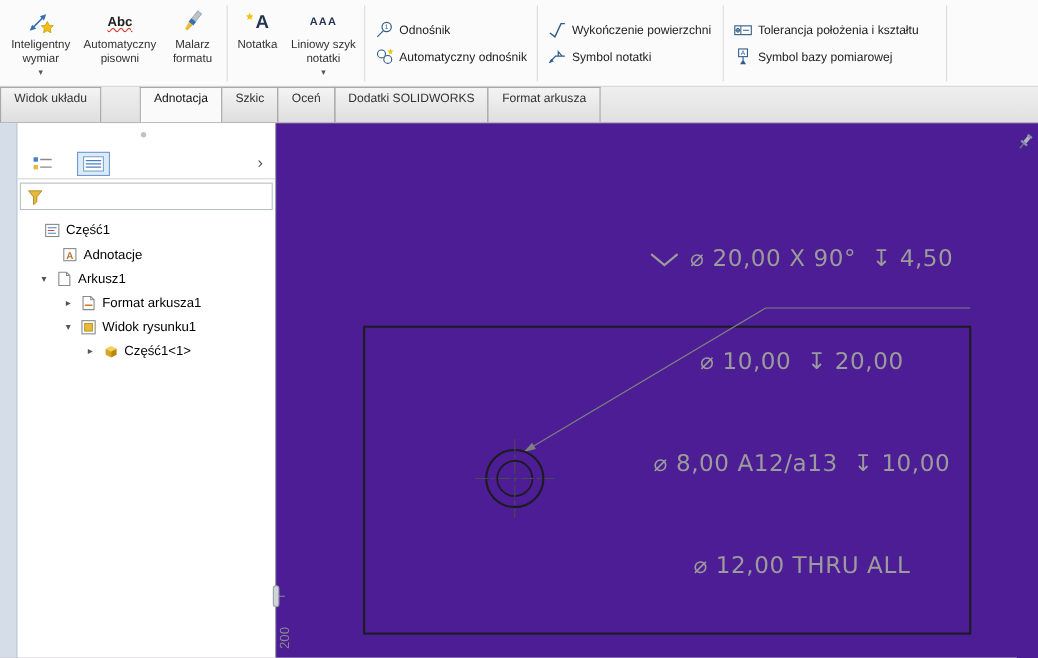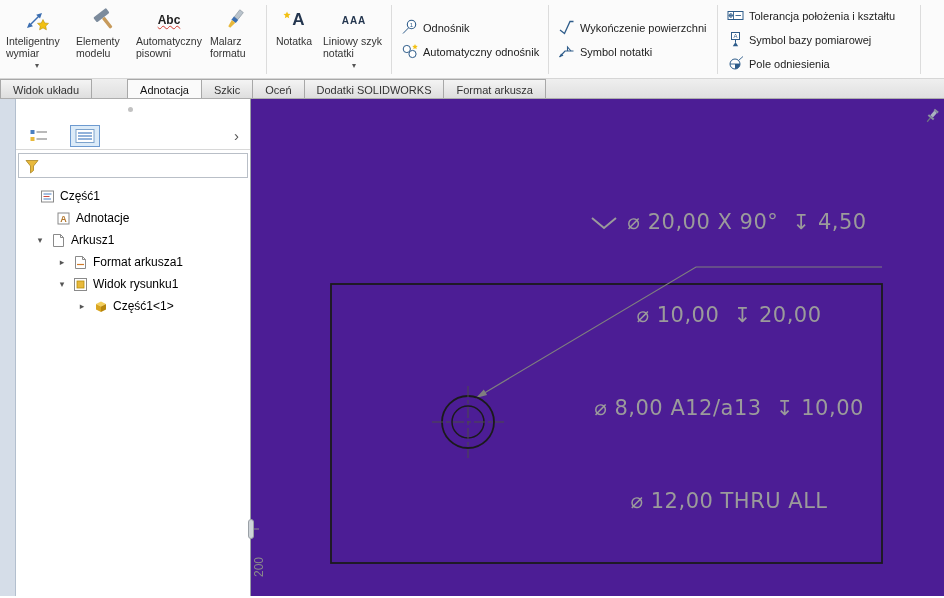--- a/index.html
+++ b/index.html
@@ -13,38 +13,38 @@
   
   .ribbon {
     height:78px; display:flex; align-items:stretch;
     background:#fbfbfb; padding:1px 0 0 2px;
   }
   .rb-big {
     display:flex; flex-direction:column; align-items:center;
     padding:2px 2px 1px; margin:1px 1px; cursor:default; border:1px solid transparent;
   }
   .rb-icon { height:30px; display:flex; align-items:center; justify-content:center; }
-  .rb-label { font-size:10.5px; line-height:1.18; color:#333; text-align:left; }
+  .rb-label { font-size:10.5px; line-height:1.18; color:#333; text-align:center; }
   .rb-caret { font-size:8px; color:#555; line-height:8px; margin-top:2px; }
   .sep { width:1px; background:#dcdcdc; margin:4px 2px; }
   .rb-col { display:flex; flex-direction:column; justify-content:center; padding:1px 0; }
   .rb-row {
     height:24px; display:flex; align-items:center; gap:5px; padding:0 6px;
     font-size:11px; color:#222; white-space:nowrap; border:1px solid transparent;
   }
   .si { width:17px; height:17px; flex:none; }
   .abc-ico { font-size:12px; font-weight:bold; color:#222;
     text-decoration:underline wavy #d23b2f; text-decoration-thickness:1px; }
   .note-ico { display:flex; align-items:flex-start; gap:1px; }
   .note-a { font-size:17px; font-weight:bold; color:#24364f; line-height:18px; }
   .aaa-ico { font-size:10px; font-weight:bold; color:#24364f; letter-spacing:1px; }
 
   
   .tabbar {
-    height:21px; display:flex; align-items:stretch;
+    height:34px; display:flex; align-items:stretch;
     background:linear-gradient(#efefef,#e0e0e0);
     border-top:1px solid #d6d6d6; border-bottom:1px solid #adadad;
   }
   .tab {
     font-size:11px; color:#333; padding:4px 12px 0; cursor:default;
     border:1px solid #a8a8a8; border-bottom:none; margin-right:-1px;
     background:linear-gradient(#f4f4f4,#dedede); white-space:nowrap;
   }
   .tab.active { background:#fafafa; color:#111; font-weight:normal; position:relative; z-index:2;margin-left:36px; }
 
@@ -96,31 +96,20 @@
           <line x1="5" y1="19" x2="16" y2="8" stroke="#3a6db0" stroke-width="1.5"></line>
           <polygon points="3,21 9,19.2 5.2,15.4" fill="#3a6db0"></polygon>
           <polygon points="18,6 12.2,7.8 16,11.6" fill="#3a6db0"></polygon>
           <polygon points="19,12.5 20.7,16 24.5,16.4 21.7,19 22.4,22.8 19,20.9 15.6,22.8 16.3,19 13.5,16.4 17.3,16" fill="#f2c011" stroke="#b8900a" stroke-width="0.6"></polygon>
         </svg>
       </div>
       <div class="rb-label">Inteligentny wymiar</div>
       <div class="rb-caret">▾</div>
     </div>
 
-    <div class="rb-big" style="width:58px">
-      <div class="rb-icon">
-        <svg width="26" height="26" viewBox="0 0 26 26">
-          <g transform="rotate(-38 13 9)">
-            <rect x="5" y="5" width="16" height="6" rx="1.2" fill="#7c8b9c"></rect>
-            <rect x="11.3" y="11" width="3.4" height="13" rx="1" fill="#c79a5b"></rect>
-          </g>
-        </svg>
-      </div>
-      <div class="rb-label">Elementy modelu</div>
-    </div>
 
     <div class="rb-big" style="width:72px">
       <div class="rb-icon">
         <span class="abc-ico">Abc</span>
       </div>
       <div class="rb-label">Automatyczny pisowni</div>
     </div>
 
     <div class="rb-big" style="width:56px">
       <div class="rb-icon">
@@ -212,29 +201,20 @@
         <span>Tolerancja położenia i kształtu</span>
       </div>
       <div class="rb-row">
         <svg class="si" viewBox="0 0 17 17">
           <rect x="4.5" y="1.5" width="8" height="7" fill="#fff" stroke="#2e5c8a" stroke-width="1"></rect>
           <text x="8.5" y="7.2" font-size="6" text-anchor="middle" fill="#2e5c8a">A</text>
           <line x1="8.5" y1="8.5" x2="8.5" y2="11.5" stroke="#2e5c8a" stroke-width="1"></line>
           <polygon points="8.5,11 5.8,15.3 11.2,15.3" fill="#2e5c8a"></polygon>
         </svg>
         <span>Symbol bazy pomiarowej</span>
-      </div>
-      <div class="rb-row">
-        <svg class="si" viewBox="0 0 17 17">
-          <circle cx="8" cy="9" r="5" fill="#fff" stroke="#2e5c8a" stroke-width="1"></circle>
-          <line x1="3" y1="9" x2="13" y2="9" stroke="#2e5c8a" stroke-width="0.9"></line>
-          <path d="M8 9 L13 9 A5 5 0 0 1 8 14 Z" fill="#2e5c8a"></path>
-          <line x1="11.5" y1="5.5" x2="16" y2="1.5" stroke="#2e5c8a" stroke-width="0.9"></line>
-        </svg>
-        <span>Pole odniesienia</span>
       </div>
     </div>
 
     <div class="sep"></div>
 
   </div>
 
   <div class="tabbar">
     <div class="tab">Widok układu</div>
     <div class="tab active">Adnotacja</div>

